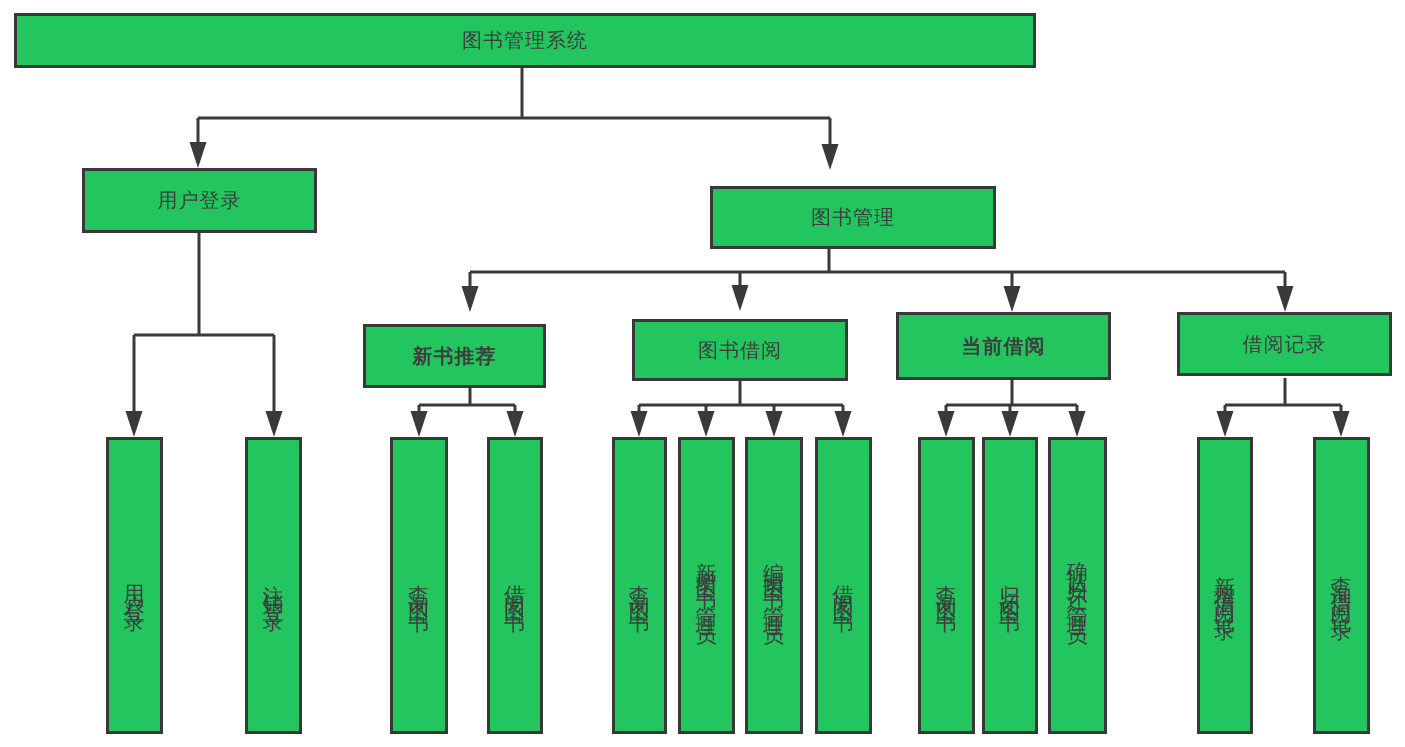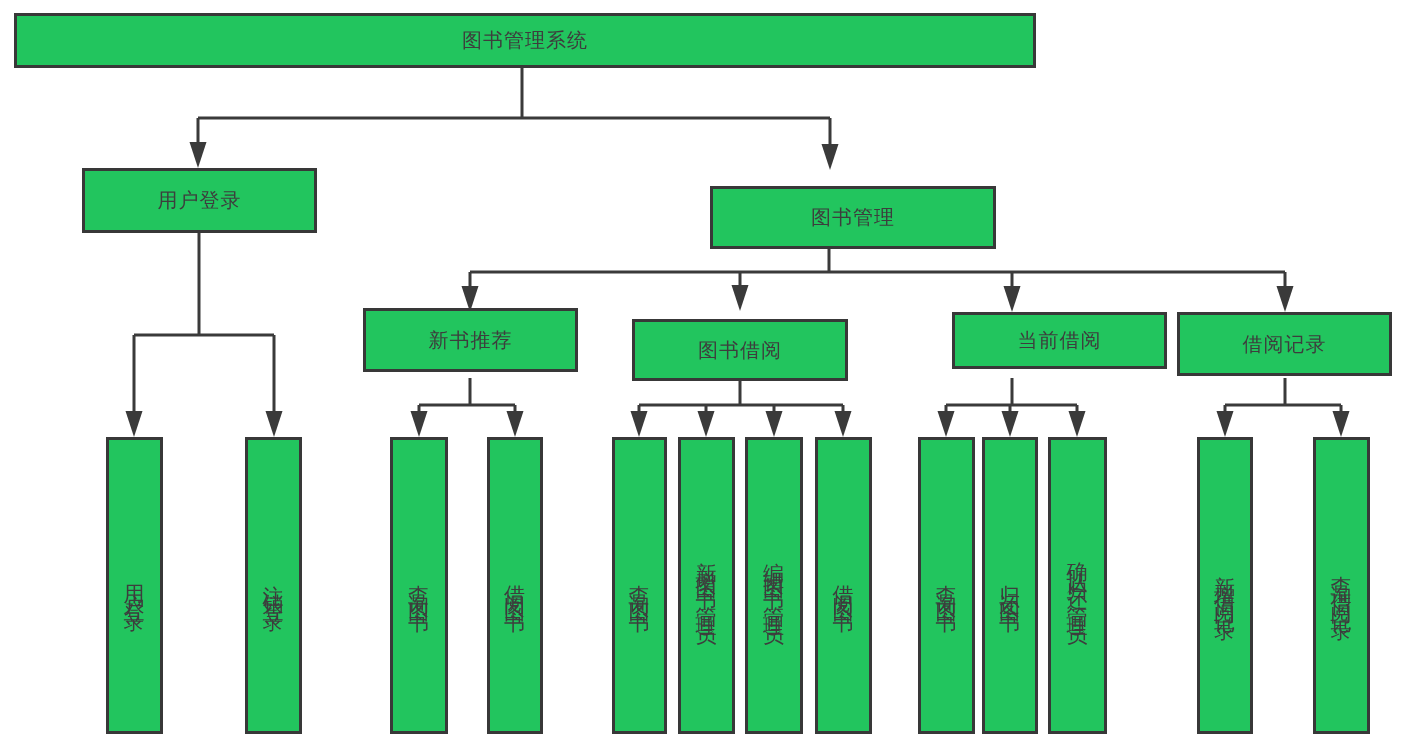--- a/index.html
+++ b/index.html
@@ -78,27 +78,27 @@
     <span class="hlabel">图书管理系统</span>
   </div>
 
   <div class="node" style="left:82px;top:168px;width:235px;height:65px;">
     <span class="hlabel">用户登录</span>
   </div>
   <div class="node" style="left:710px;top:170px;width:286px;height:63px;margin-top:16px;">
     <span class="hlabel">图书管理</span>
   </div>
 
-  <div class="node" style="left:363px;top:308px;width:215px;height:64px;">
+  <div class="node" style="left:363px;top:324px;width:183px;height:64px;font-weight:bold;">
     <span class="hlabel">新书推荐</span>
   </div>
   <div class="node" style="left:632px;top:319px;width:216px;height:62px;">
     <span class="hlabel">图书借阅</span>
   </div>
-  <div class="node" style="left:952px;top:312px;width:215px;height:57px;">
+  <div class="node" style="left:896px;top:312px;width:215px;height:68px;font-weight:bold;">
     <span class="hlabel">当前借阅</span>
   </div>
   <div class="node" style="left:1177px;top:312px;width:215px;height:64px;">
     <span class="hlabel">借阅记录</span>
   </div>
 
   <div class="node" style="left:106px;top:437px;width:57px;height:297px;">
     <span class="vlabel">用户登录</span>
   </div>
   <div class="node" style="left:245px;top:437px;width:57px;height:297px;">

